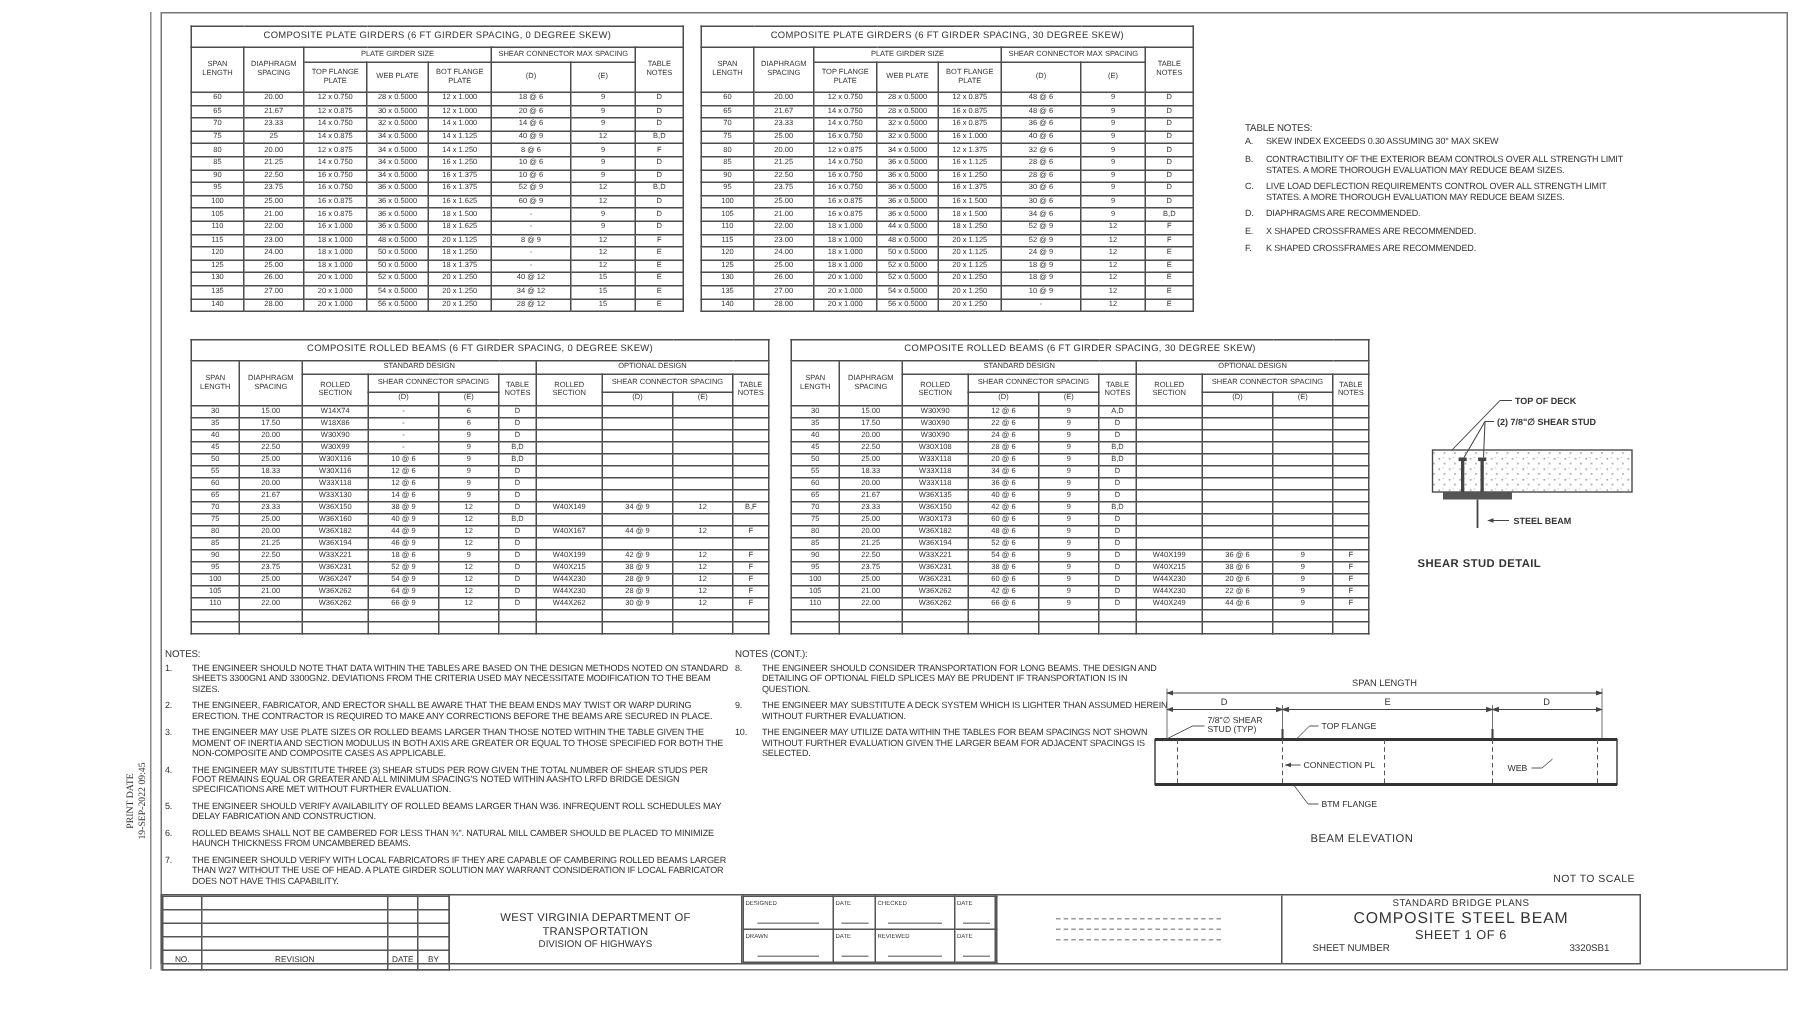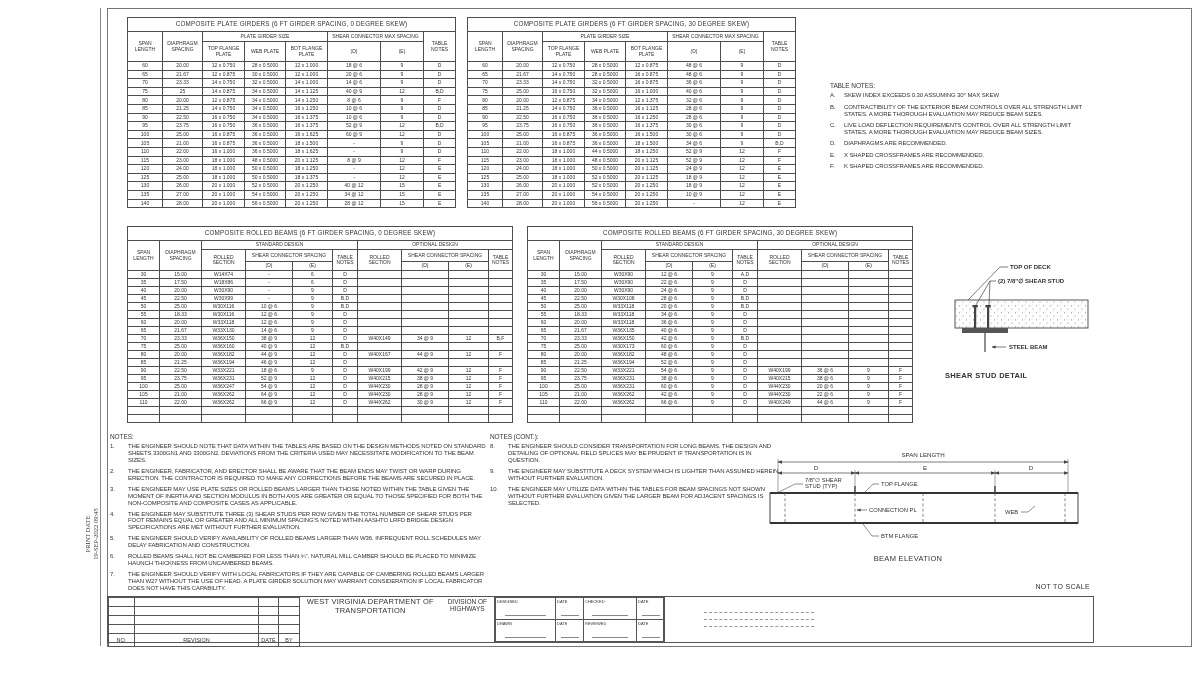--- a/index.html
+++ b/index.html
@@ -34,21 +34,21 @@
   .note-text{flex:1;}
   .tn .note-key{width:14px;}
   .tn .note-item{margin-bottom:4.5px;}
 
   
   .title-block{left:107px;top:596px;width:985px;height:45px;border:1px solid #555;background:#fff;}
   .tb-cell{position:absolute;top:0;height:45px;border-left:1px solid #555;box-sizing:border-box;}
   table.rev{border-collapse:collapse;table-layout:fixed;width:191px;height:45px;}
   .rev td{border:1px solid #555;font-size:5px;padding:0;text-align:center;color:#333;height:8px;}
   .rev tr.hd td{height:12px;font-size:5.5px;}
-  .tb-agency{display:flex;flex-direction:row;justify-content:flex-end;text-align:center;}
+  .tb-agency{display:flex;flex-direction:column;justify-content:center;text-align:center;}
   .agency1{font-size:7.5px;letter-spacing:0.2px;}
   .agency2{font-size:6.5px;margin-top:1px;}
   table.sig{border-collapse:collapse;table-layout:fixed;width:169px;height:45px;}
   .sig td{border:1px solid #555;padding:1px 1px 0 1px;vertical-align:top;font-size:4px;color:#333;}
   .sig .ul{border-bottom:1px solid #888;width:72%;height:9px;margin:2px auto 0 auto;}
   .tb-blank{display:flex;flex-direction:column;justify-content:center;align-items:center;gap:6px;}
   .dashline{width:58%;border-bottom:1px dashed #999;height:0;}
   .tb-title{text-align:center;}
   .tt1{font-size:6.5px;margin-top:2px;letter-spacing:0.3px;}
   .tt2{font-size:10.5px;letter-spacing:0.6px;}
@@ -1285,13 +1285,22 @@
     </tbody>
       </table>
   </div>
 
   <div class="tb-cell tb-blank" style="left:555px;width:191px;">
     <div class="dashline"></div>
     <div class="dashline"></div>
     <div class="dashline"></div>
   </div>
 
+  <div class="tb-cell tb-title" style="left:746px;width:239px;">
+    <div class="tt1">STANDARD BRIDGE PLANS</div>
+    <div class="tt2">COMPOSITE STEEL BEAM</div>
+    <div class="tt3">SHEET 1 OF 6</div>
+    <div class="tt4">
+      <span>SHEET NUMBER</span>
+      <span>3320SB1</span>
+    </div>
+  </div>
 </div>
 
 </body></html>

